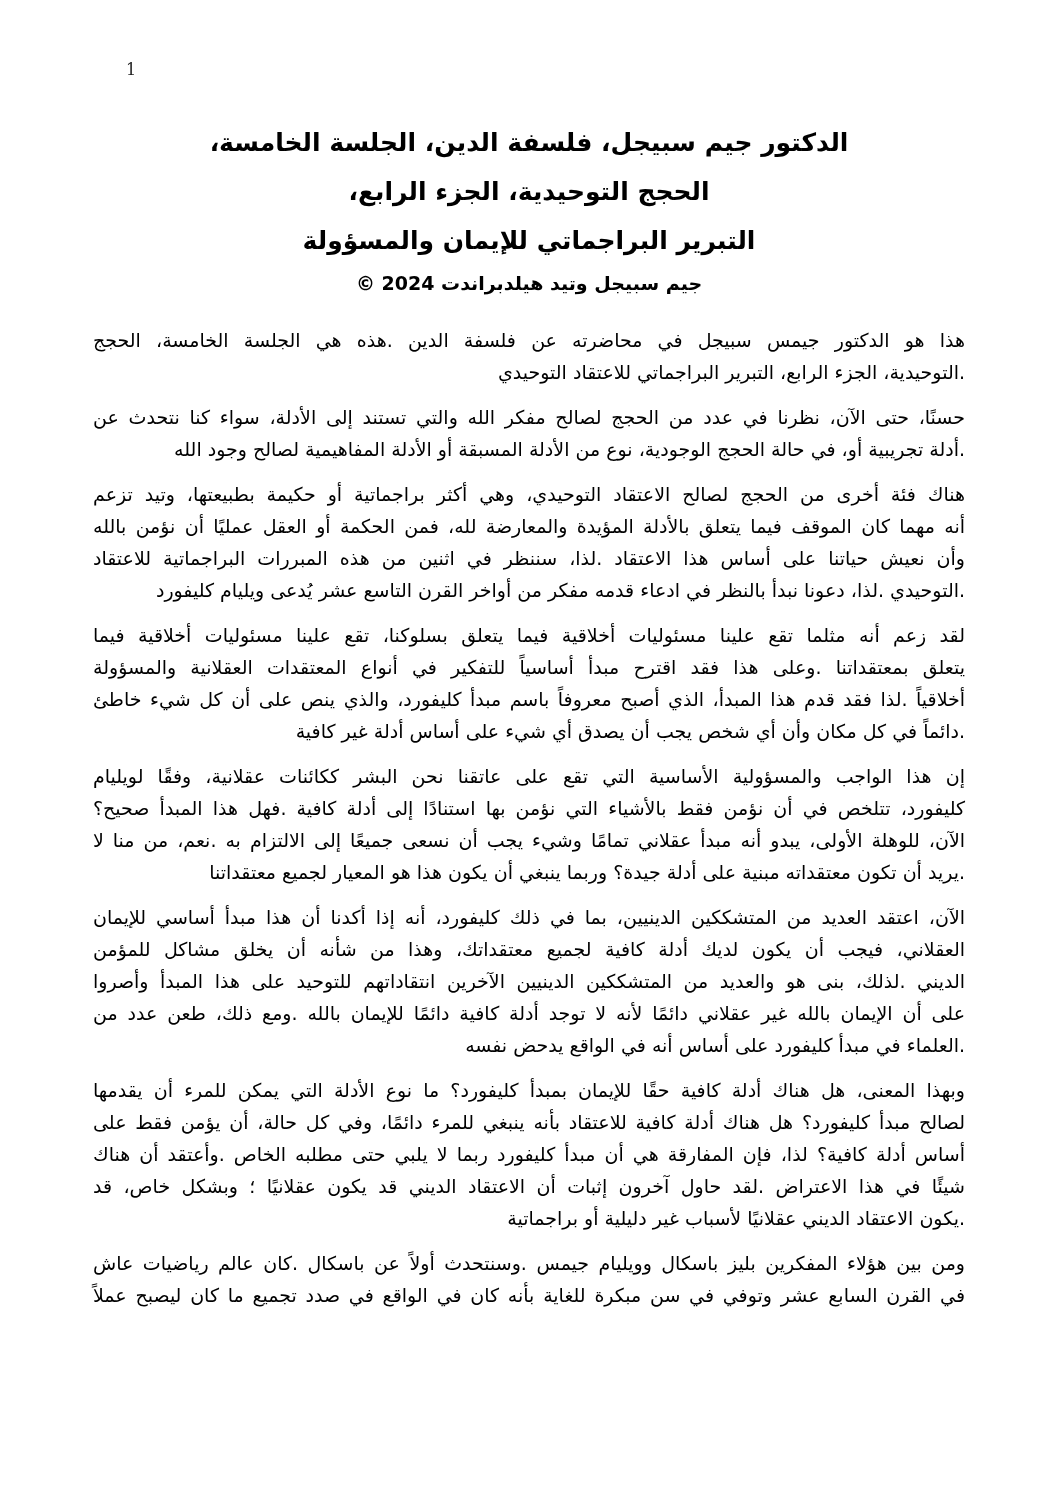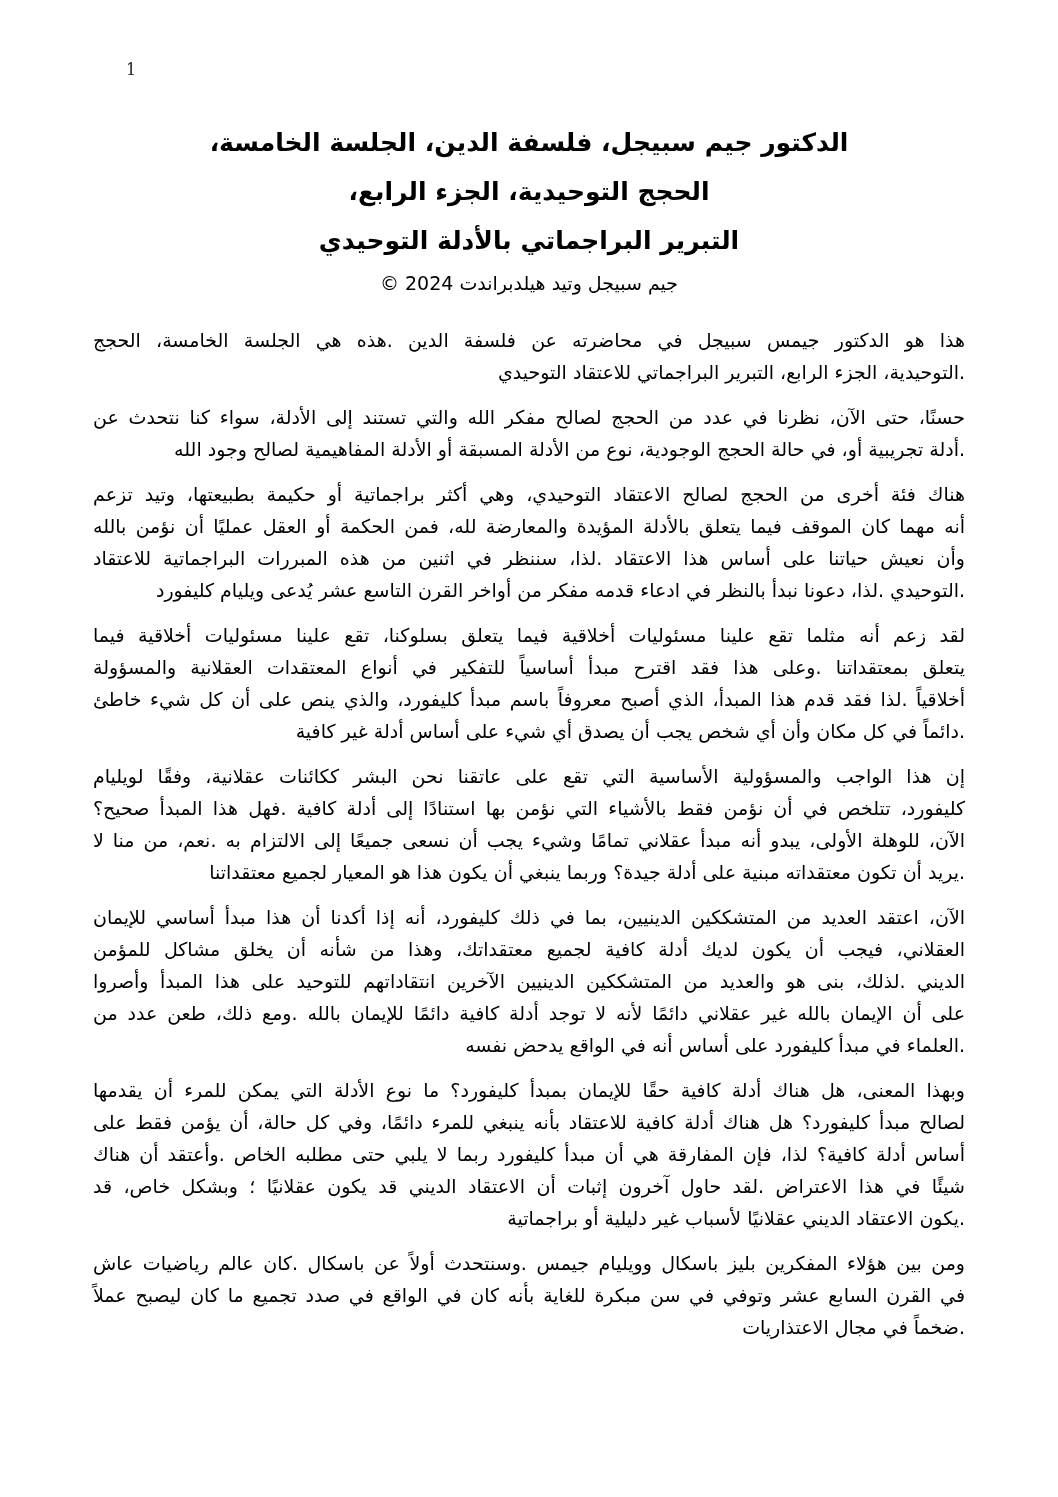--- a/index.html
+++ b/index.html
@@ -38,21 +38,21 @@
   }
   .title-line {
     white-space: nowrap;
   }
   .byline {
     direction: rtl;
     text-align: center;
     font-size: 19px;
     line-height: 26px;
     margin-top: 5px;
-    font-weight: normal;
+    font-weight: bold;
   }
   .paragraphs {
     direction: rtl;
     margin-top: 28px;
     font-size: 19px;
     line-height: 32px;
   }
   .para {
     margin: 1px 0 13px 0;
   }
@@ -69,21 +69,21 @@
 <body>
 
 <div class="page">
   <div class="page-number">1</div>
 
   <div class="content">
     <header>
       <div class="title-block">
           <div class="title-line">الدكتور جيم سبيجل، فلسفة الدين، الجلسة الخامسة،</div>
           <div class="title-line">الحجج التوحيدية، الجزء الرابع،</div>
-          <div class="title-line">التبرير البراجماتي بالأدلة التوحيدي</div>
+          <div class="title-line">التبرير البراجماتي للإيمان والمسؤولة</div>
         </div>
       <div class="byline">جيم سبيجل وتيد هيلدبراندت 2024 ©</div>
     </header>
 
     <main class="paragraphs">
         <div class="para">
           <div class="line">هذا هو الدكتور جيمس سبيجل في محاضرته عن فلسفة الدين .هذه هي الجلسة الخامسة، الحجج</div>
           <div class="line final">.التوحيدية، الجزء الرابع، التبرير البراجماتي للاعتقاد التوحيدي</div>
         </div>
         <div class="para">
@@ -118,17 +118,16 @@
         <div class="para">
           <div class="line">وبهذا المعنى، هل هناك أدلة كافية حقًا للإيمان بمبدأ كليفورد؟ ما نوع الأدلة التي يمكن للمرء أن يقدمها</div>
           <div class="line">لصالح مبدأ كليفورد؟ هل هناك أدلة كافية للاعتقاد بأنه ينبغي للمرء دائمًا، وفي كل حالة، أن يؤمن فقط على</div>
           <div class="line">أساس أدلة كافية؟ لذا، فإن المفارقة هي أن مبدأ كليفورد ربما لا يلبي حتى مطلبه الخاص .وأعتقد أن هناك</div>
           <div class="line">شيئًا في هذا الاعتراض .لقد حاول آخرون إثبات أن الاعتقاد الديني قد يكون عقلانيًا ؛ وبشكل خاص، قد</div>
           <div class="line final">.يكون الاعتقاد الديني عقلانيًا لأسباب غير دليلية أو براجماتية</div>
         </div>
         <div class="para">
           <div class="line">ومن بين هؤلاء المفكرين بليز باسكال وويليام جيمس .وسنتحدث أولاً عن باسكال .كان عالم رياضيات عاش</div>
           <div class="line">في القرن السابع عشر وتوفي في سن مبكرة للغاية بأنه كان في الواقع في صدد تجميع ما كان ليصبح عملاً</div>
-          <div class="line final">.ضخماً في مجال الاعتذاريات</div>
         </div>
       </main>
   </div>
 </div>
 
 </body></html>

